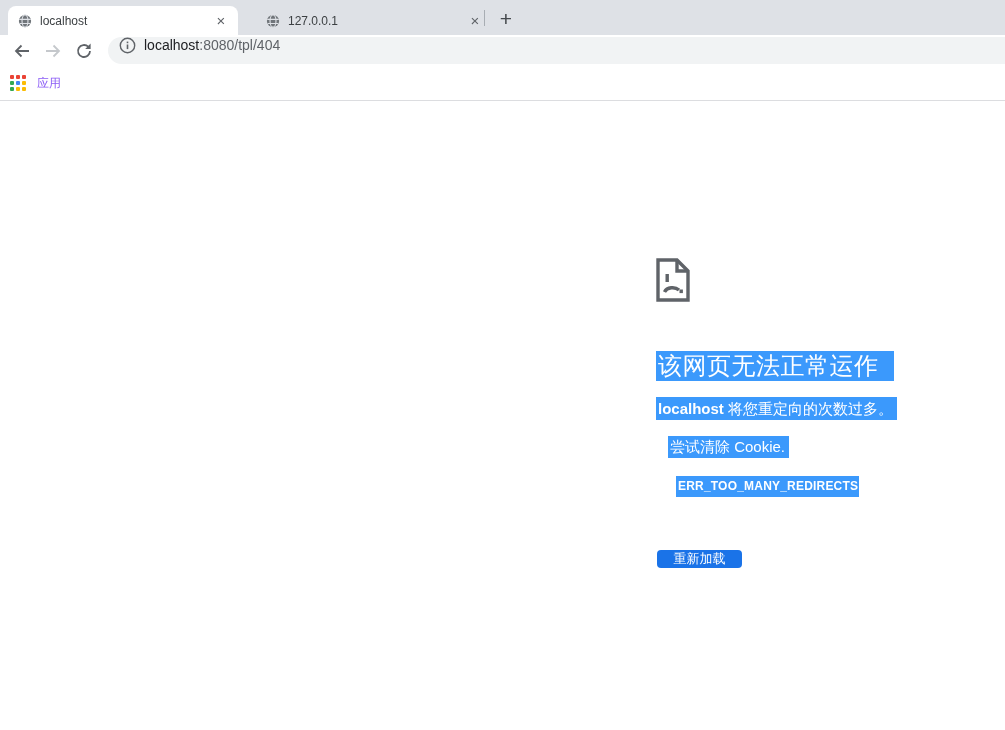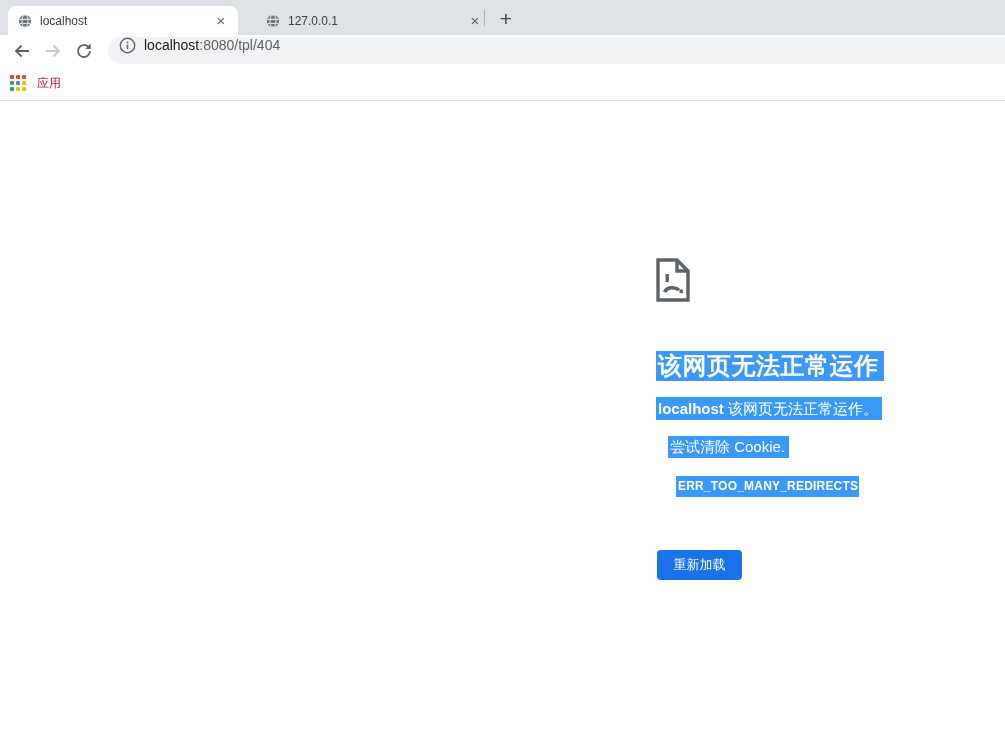--- a/index.html
+++ b/index.html
@@ -36,36 +36,36 @@
   
   .bookmarks { height:34px; background:#fff; border-bottom:1px solid #dcdde0;
     display:flex; align-items:center; padding-left:10px; }
   .apps-grid { width:17px; height:17px; display:grid;
     grid-template-columns:repeat(3,4px); grid-template-rows:repeat(3,4px);
     gap:2px; margin-right:10px; }
   .apps-grid i { display:block; border-radius:1px; }
   .c1{background:#ea4335}.c2{background:#ea4335}.c3{background:#ea4335}
   .c4{background:#34a853}.c5{background:#4285f4}.c6{background:#fbbc04}
   .c7{background:#34a853}.c8{background:#fbbc04}.c9{background:#fbbc04}
-  .apps-label { font-size:12px; color:#b91c1c; }
+  .apps-label { font-size:12px; color:#8b5cf6; }
 
   
   .page { position:absolute; left:0; top:102px; right:0; bottom:0; background:#fff; }
   .sad-icon { position:absolute; left:656px; top:156px; }
   .sel { background:#3b99fc; color:#fff; display:inline-block; }
-  .err-title { position:absolute; left:656px; top:249px; font-size:24px; font-weight:700;
-    line-height:30px; padding:0 5px 0 2px; letter-spacing:0.5px; }
+  .err-title { position:absolute; left:656px; top:249px; font-size:24px; font-weight:400;
+    line-height:30px; padding:0 15px 0 2px; letter-spacing:0.5px; }
   .err-msg { position:absolute; left:656px; top:295px; font-size:15px;
     line-height:23px; padding:0 4px 0 2px; }
   .err-msg b { font-weight:700; }
   .err-sugg { position:absolute; left:656px; top:334px; font-size:15px;
     line-height:22px; padding:0 4px 0 2px;margin-left:12px; }
   .err-code { position:absolute; left:676px; top:374px; font-size:12px; font-weight:700;
     line-height:21px; padding:0 1px 0 2px; letter-spacing:0.2px; }
-  .reload-btn { position:absolute; left:657px; top:448px; width:85px; height:30px;
+  .reload-btn { position:absolute; left:657px; top:448px; width:85px; height:18px;
     background:#1a73e8; color:#fff; border:none; border-radius:4px;
     font-size:13px; font-family:inherit; display:flex; align-items:center;
     justify-content:center; cursor:pointer;text-align:right; }
 </style>
 </head>
 <body>
 
 <div class="window">
 
   <div class="tabstrip">
@@ -139,21 +139,21 @@
     <svg class="sad-icon" width="34" height="44" viewBox="0 0 34 44">
       <path d="M2 2 H21 L32 13 V42 H2 Z" fill="none" stroke="#5f6368" stroke-width="3.4"></path>
       <path d="M21 2 V13 H32" fill="none" stroke="#5f6368" stroke-width="3.4"></path>
       <rect x="9.5" y="16" width="3.4" height="8" fill="#5f6368"></rect>
       <path d="M8.5 34 C11 29, 19 28.5, 23 32" fill="none" stroke="#5f6368" stroke-width="3.4"></path>
       <rect x="23.5" y="31.5" width="3.4" height="3.6" fill="#5f6368"></rect>
     </svg>
 
     <h1 class="err-title sel">该网页无法正常运作</h1>
 
-    <p class="err-msg sel"><b>localhost</b><span> 该网页无法正常运作。</span></p>
+    <p class="err-msg sel"><b>localhost</b><span> 将您重定向的次数过多。</span></p>
 
     <p class="err-sugg sel">尝试清除 Cookie.</p>
 
     <p class="err-code sel">ERR_TOO_MANY_REDIRECTS</p>
 
     <button class="reload-btn">重新加载</button>
   </div>
 
 </div>
 

